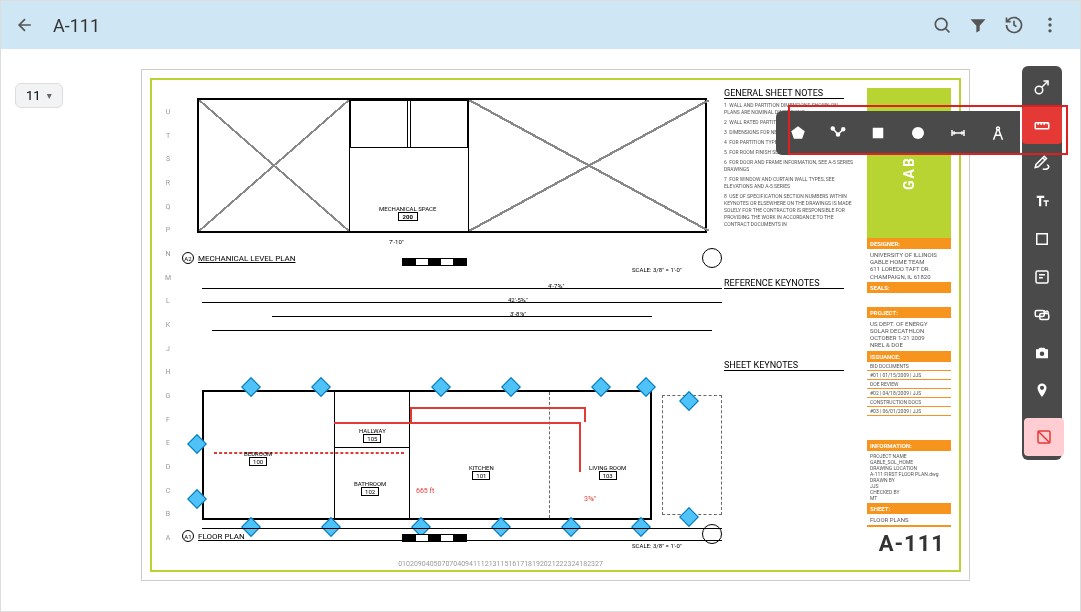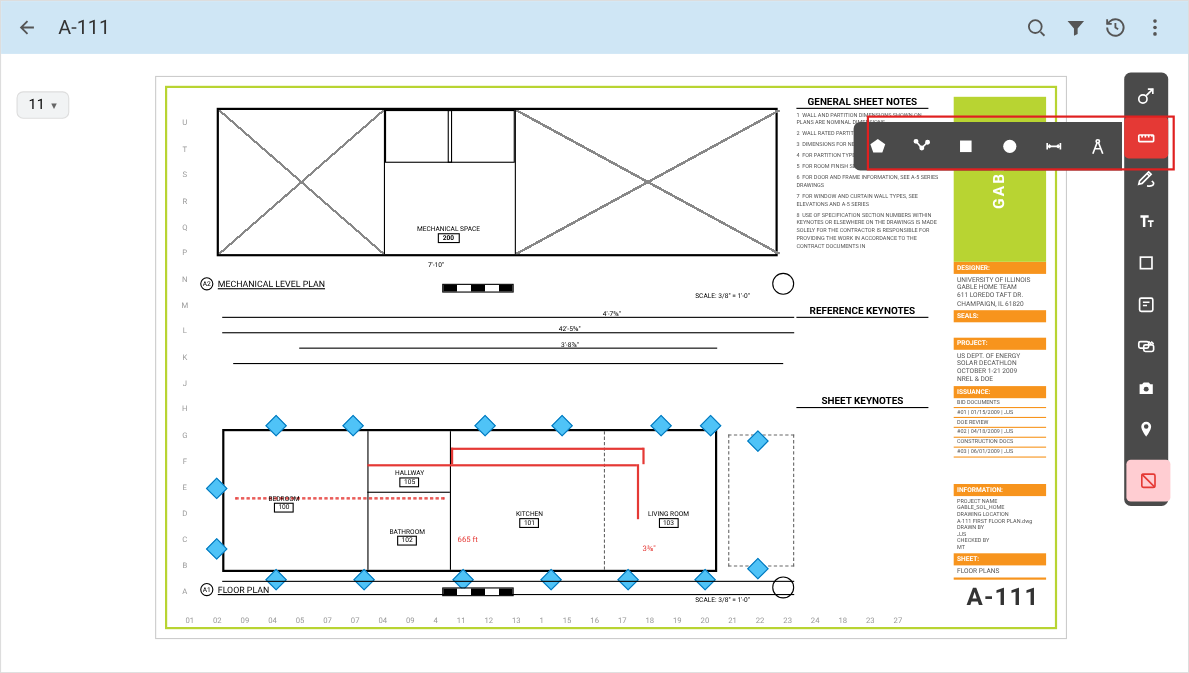--- a/index.html
+++ b/index.html
@@ -14,21 +14,21 @@
   .topbar svg { width: 20px; height: 20px; }
   
   
   .sheet-chip { position: absolute; top: 82px; left: 14px; background: #f1f3f4; border: 1px solid #ddd; border-radius: 6px; padding: 4px 10px; display: flex; align-items: center; gap: 6px; font-size: 13px; cursor: pointer; }
   .sheet-chip .chev { font-size: 10px; color: #666; }
   
   
   .canvas { position: absolute; top: 68px; left: 140px; right: 110px; bottom: 30px; background: #fff; border: 1px solid #ccc; }
   .canvas-inner { position: absolute; inset: 8px; border: 2px solid #b8d432; }
   .ruler-top, .ruler-left, .ruler-bottom { position: absolute; font-size: 7px; color: #999; display: flex; justify-content: space-around; }
-  .ruler-bottom { bottom: 2px; left: 8px; right: 130px; }
+  .ruler-bottom { bottom: 2px; left: 20px; right: 130px; justify-content: center; }
   .ruler-left { flex-direction: column; top: 20px; bottom: 20px; left: 12px; width: 8px; align-items: center; }
   
   
   .titleblock { position: absolute; top: 8px; right: 8px; bottom: 8px; width: 84px; background: #fff; font-size: 6px; color: #555; }
   .tb-green { background: #b8d432; color: #fff; font-size: 14px; font-weight: bold; writing-mode: vertical-rl; transform: rotate(180deg); text-align: center; padding: 6px 2px; height: 150px; width: 100%; display:flex; align-items:center; justify-content:center; letter-spacing:2px;}
   .tb-hdr { background: #f7941d; color: #fff; font-size: 6px; font-weight: bold; padding: 2px 3px; }
   .tb-body { padding: 2px 3px; line-height: 1.2; }
   .tb-row { border-bottom: 1px solid #f7941d; padding: 1px 3px; font-size: 5px; }
   .tb-sheet { font-size: 22px; font-weight: bold; text-align: right; padding: 4px 6px 2px; color: #333; letter-spacing: 1px; }
   .tb-border { border-bottom: 2px solid #f7941d; }
@@ -50,21 +50,21 @@
   
   .plan-lower { position: absolute; top: 280px; left: 40px; width: 560px; height: 190px; }
   .plan-main { position: absolute; top: 30px; left: 10px; width: 450px; height: 130px; border: 2px solid #000; }
   .plan-porch { position: absolute; top: 35px; left: 470px; width: 60px; height: 120px; border: 1px dashed #666; }
   .room-lbl { position: absolute; font-size: 6px; text-align: center; }
   .red-line { position: absolute; border: 1px solid #e53935; }
   .red-meas { position: absolute; font-size: 7px; color: #e53935; margin-top: 33px; }
   .keynote-sym { width:14px; height:14px; background:#4fc3f7; transform: rotate(45deg); border:1px solid #0277bd; }
   
   
-  .sheet-hdr { position: absolute; font-size: 9px; font-weight: bold; border-bottom: 1px solid #000; color:#000;text-align:center; }
+  .sheet-hdr { position: absolute; font-size: 9px; font-weight: normal; border-bottom: 1px solid #000; color:#000; }
   .north { width:20px; height:20px; border:1px solid #000; border-radius:50%; position:absolute; }
   
   
   .toolbar { position: absolute; top: 65px; right: 18px; width: 40px; background: #4a4a4a; border-radius: 6px; display: flex; flex-direction: column; padding: 2px 0; }
   .toolbar .tool { width: 40px; height: 38px; display: flex; align-items: center; justify-content: center; cursor: pointer; color: #fff; }
   .toolbar .tool svg { width: 18px; height: 18px; }
   .toolbar .tool.sel { background: #e53935; border-radius: 4px; }
   
   
   .flyout { position: absolute; top: 110px; right: 60px; height: 44px; background: #4a4a4a; border-radius: 6px 0 0 6px; display: flex; align-items: center; padding: 0 2px; }

